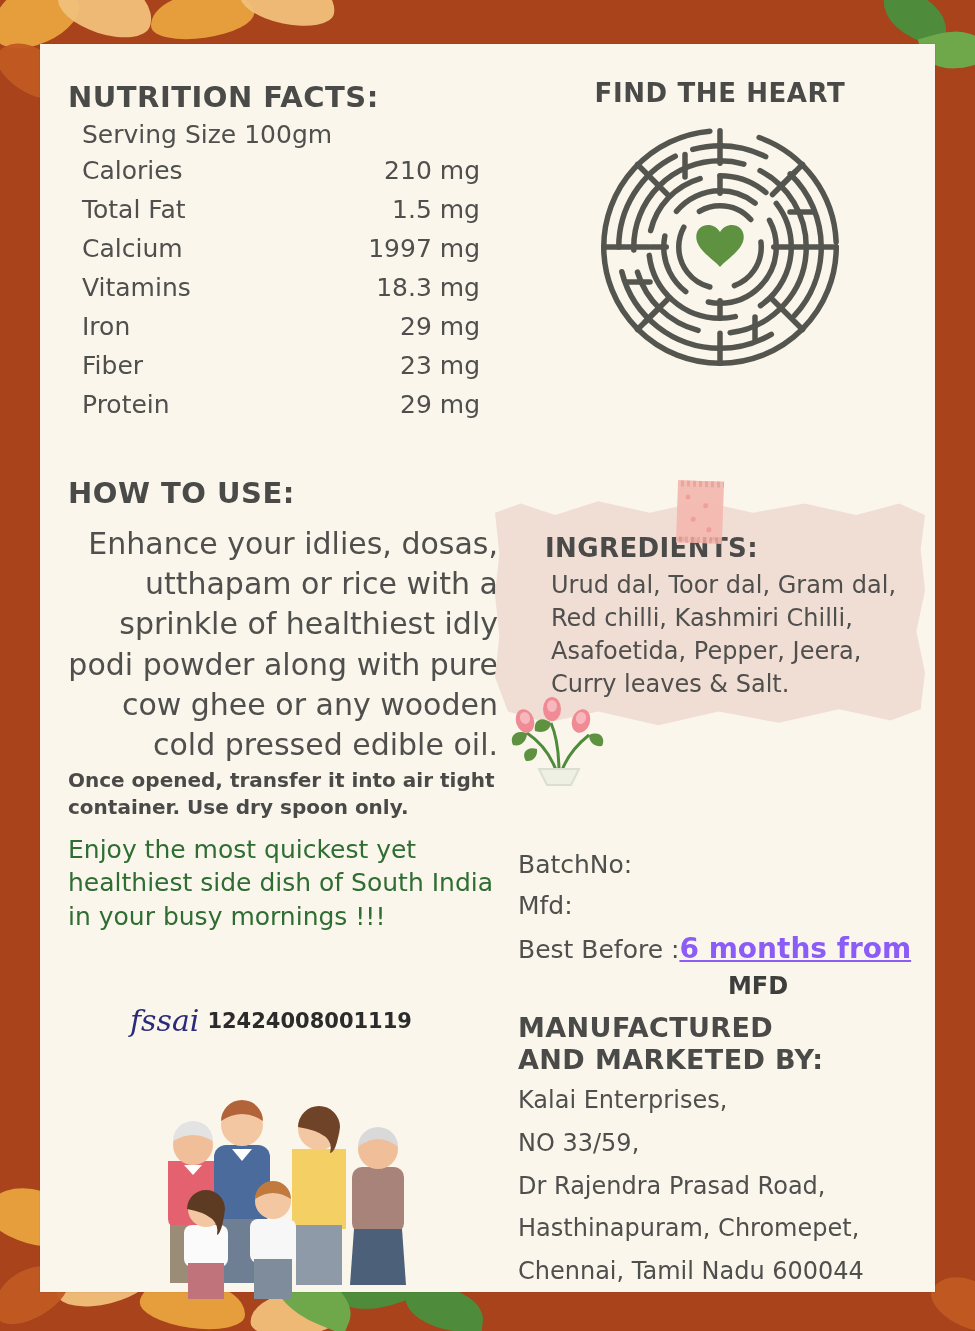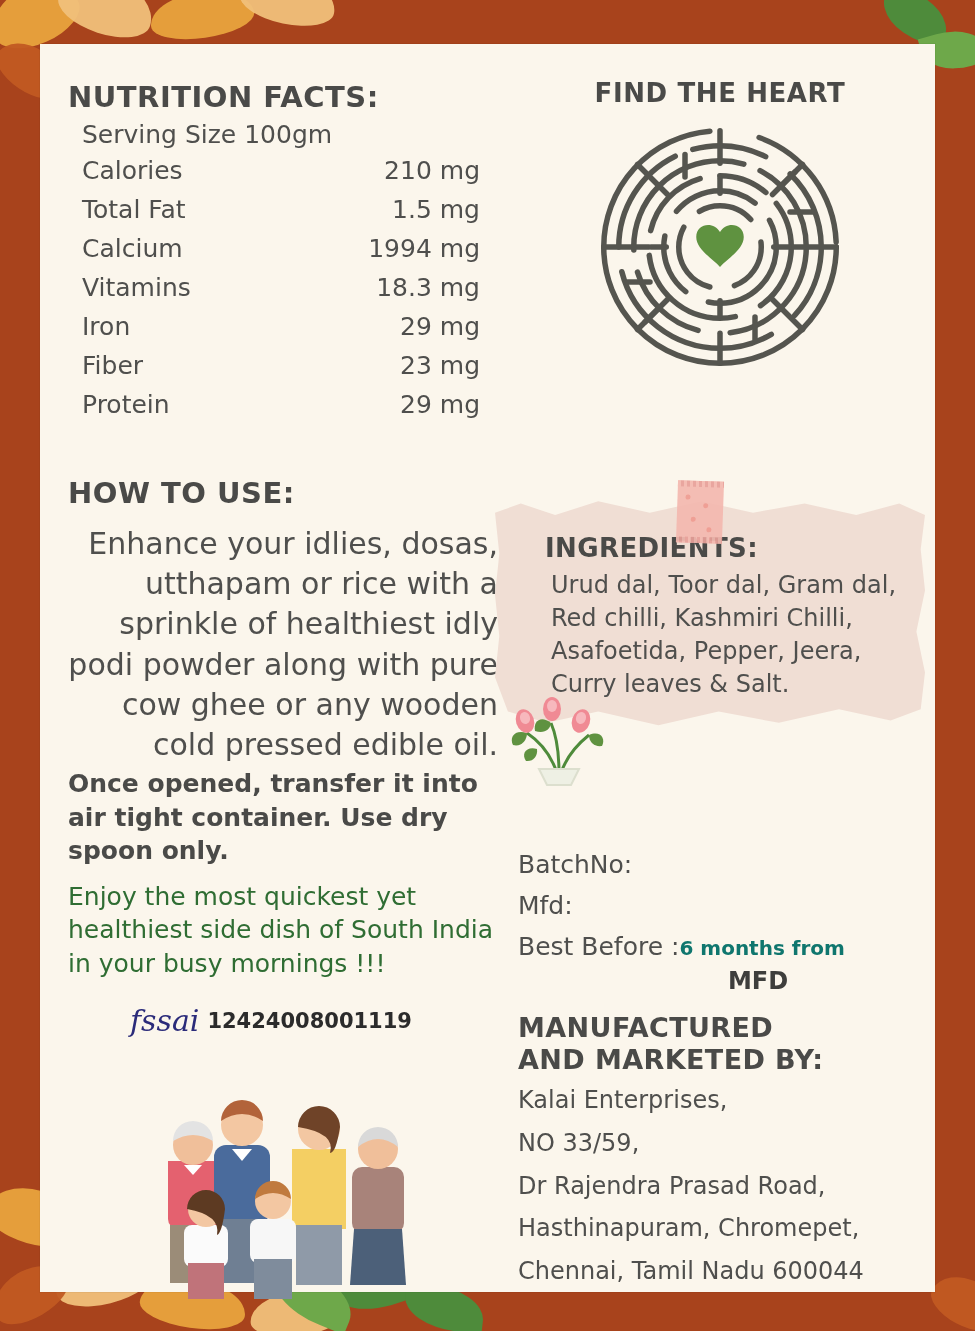--- a/index.html
+++ b/index.html
@@ -62,21 +62,21 @@
 
   
   #maze-block { left: 480px; top: 34px; width: 400px; text-align: center; }
   #maze-block .h-title { font-size: 26px; letter-spacing: .6px; }
   .maze-wrap { margin-top: 14px; display: flex; justify-content: center; }
 
   
   #howto { left: 28px; top: 432px; width: 430px; }
   #howto .h-title { margin-bottom: 14px; }
   .howto-p { font-size: 30px; color: #4f4f4d; line-height: 1.34; text-align: right; }
-  .howto-bold { font-weight: 700; color: #4a4a48; font-size: 25px; line-height: 1.34; margin-top: 2px;}
+  .howto-bold { font-weight: 700; color: #4a4a48; font-size: 20px; line-height: 1.34; margin-top: 2px;}
   .howto-green { color: #2f6d33; font-size: 25px; line-height: 1.34; margin-top: 12px; }
 
   
   #fssai { left: 90px; top: 962px; display: flex; align-items: flex-end; gap: 8px;}
   .fssai-logo {
     font-family: "DejaVu Serif", serif;
     font-style: italic;
     font-size: 30px;
     color: #2b2b7a;
     position: relative;
@@ -117,21 +117,21 @@
   #ingredients .h-title { font-size: 26px; letter-spacing: .4px; margin-bottom: 6px; padding-left: 16px;}
   .ing-text { font-size: 24px; color: #4f4f4d; line-height: 1.38; padding-left: 22px; }
 
   
   .flowers { position: absolute; left: 10px; top: 178px; width: 110px; height: 110px; z-index: 4; }
 
   
   #batch { left: 478px; top: 800px; width: 420px; }
   .batch-line { font-size: 25px; color: #4f4f4d; line-height: 1.64; }
   .best-row { display: flex; align-items: baseline; }
-  .best-val { font-weight: 700; font-size: 20px; color: #0f766e; }
+  .best-val { font-weight: 700; font-size: 28px; color: #8b5cf6; text-decoration: underline; }
   .best-val2 { font-weight: 700; font-size: 24px; color: #3e3e3c; text-align: center; width: 100%; padding-left: 60px;}
 
   
   #maker { left: 478px; top: 968px; width: 420px; }
   #maker .h-title { font-size: 27px; line-height: 1.2; letter-spacing: .4px; }
   .addr { font-size: 24px; color: #4f4f4d; line-height: 1.62; margin-top: 4px; }
 
   
   #family { position: absolute; left: 100px; top: 1005px; width: 300px; height: 250px; }
 </style>
@@ -167,21 +167,21 @@
     <div class="nut-row">
       <span>Calories</span>
       <span class="val">210 mg</span>
     </div>
     <div class="nut-row">
       <span>Total Fat</span>
       <span class="val">1.5 mg</span>
     </div>
     <div class="nut-row">
       <span>Calcium</span>
-      <span class="val">1994 mg</span>
+      <span class="val">1997 mg</span>
     </div>
     <div class="nut-row">
       <span>Vitamins</span>
       <span class="val">18.3 mg</span>
     </div>
     <div class="nut-row">
       <span>Iron</span>
       <span class="val">29 mg</span>
     </div>
     <div class="nut-row">

